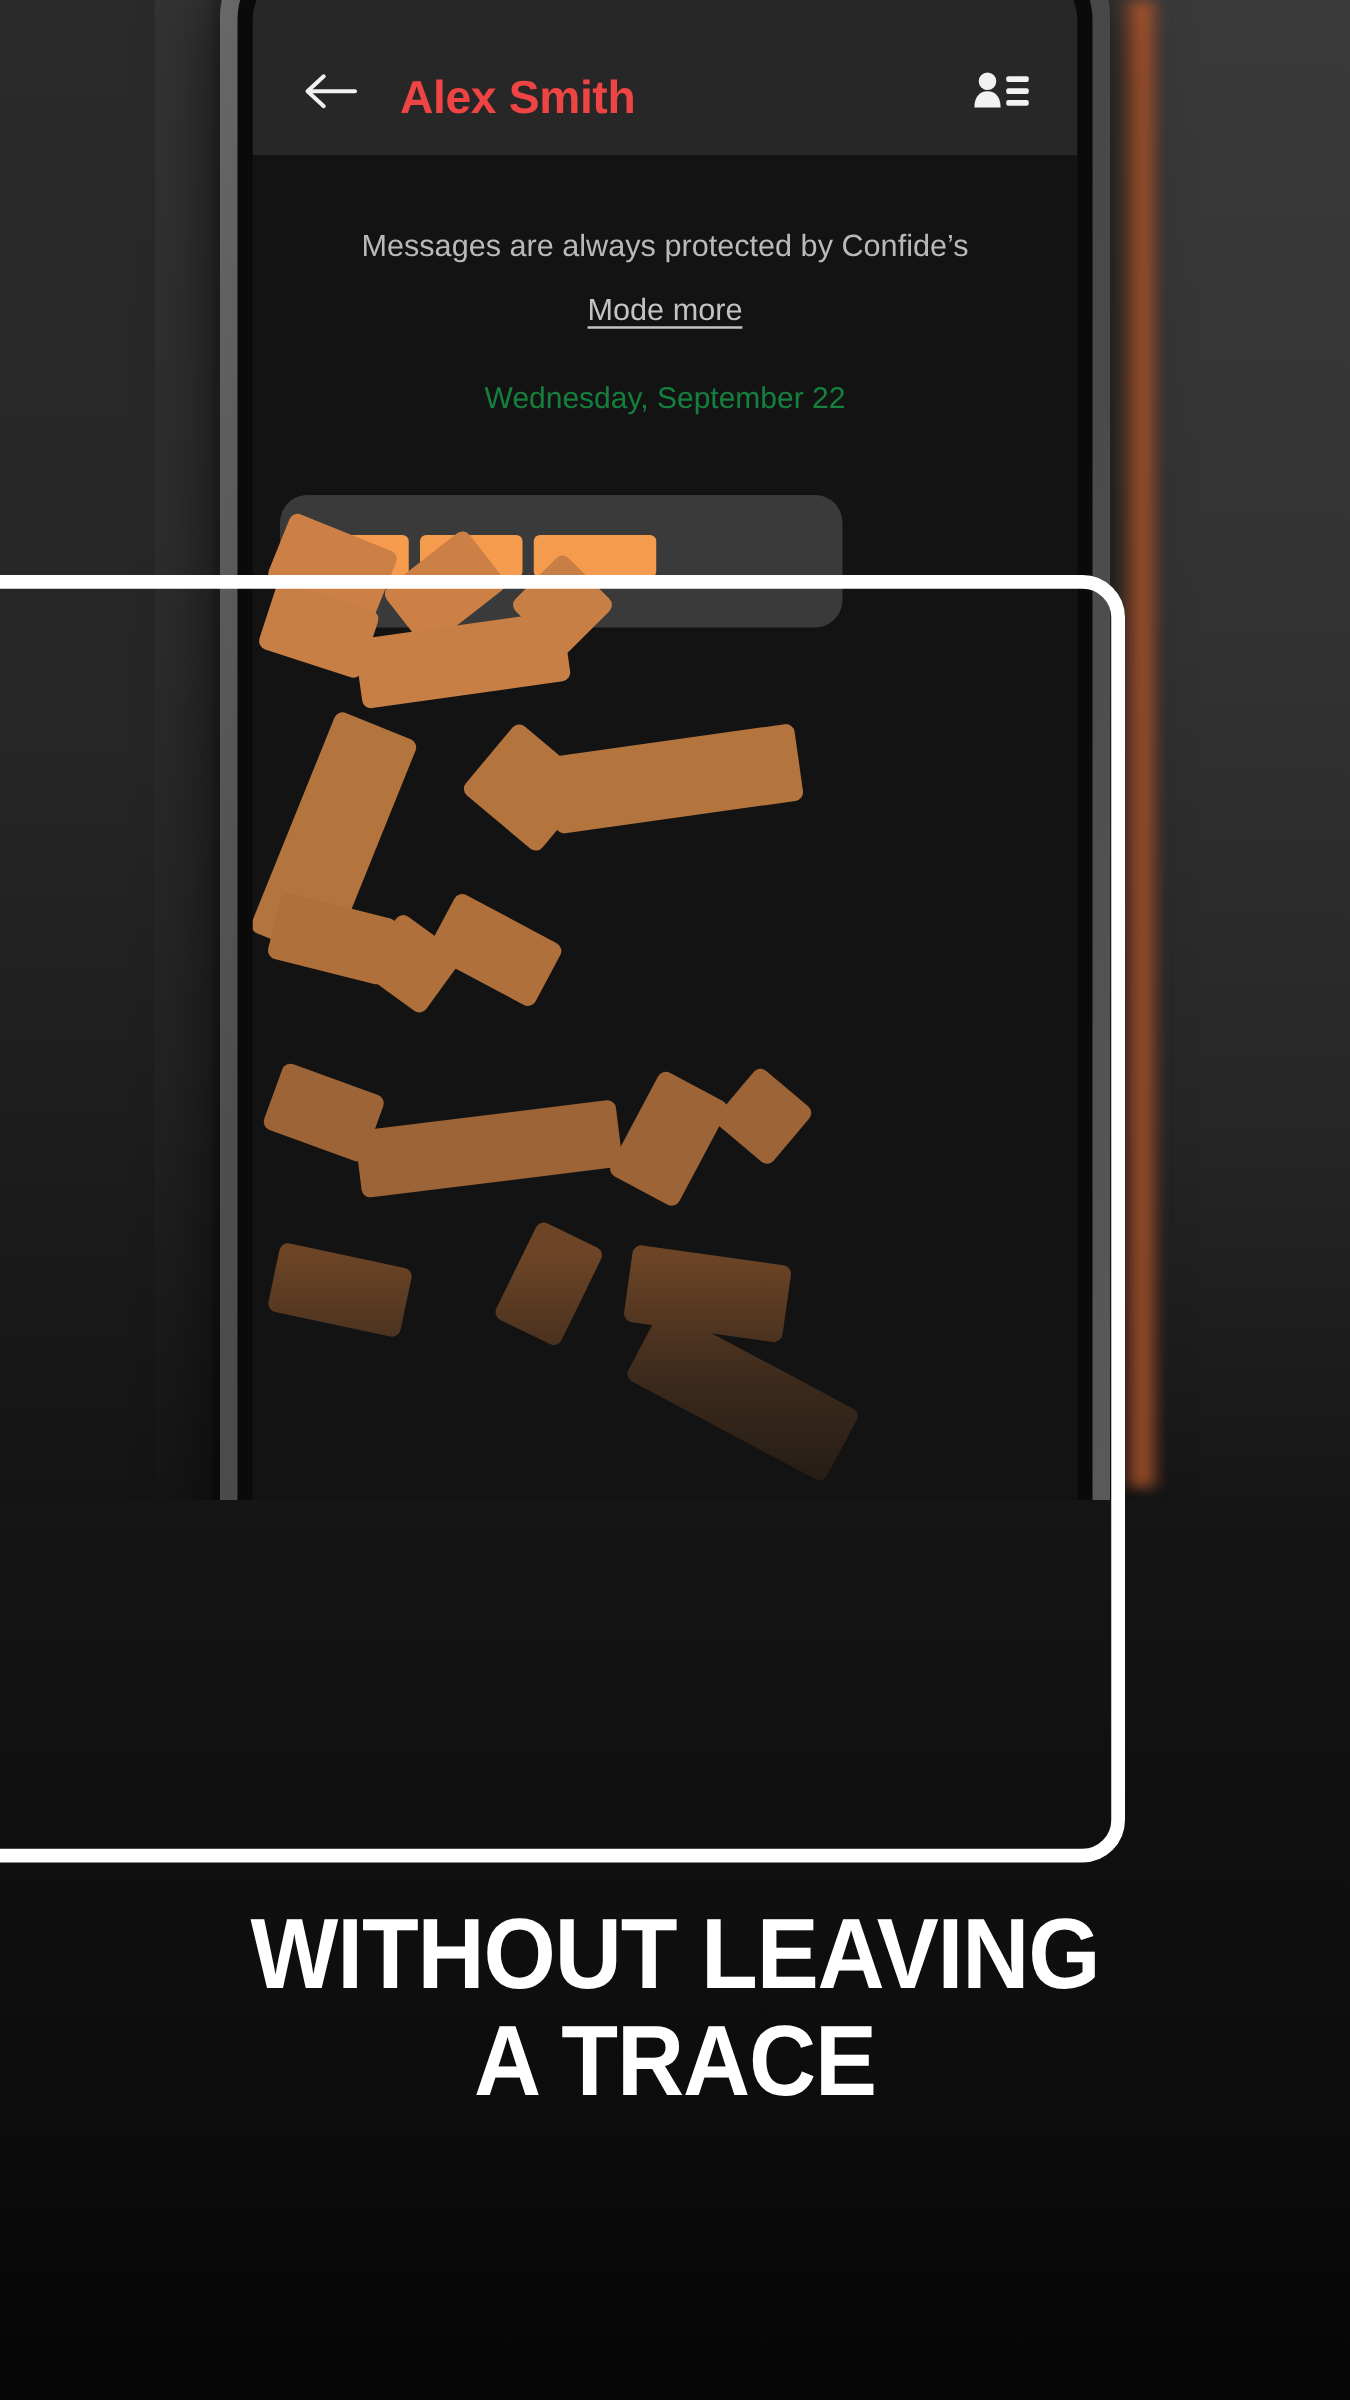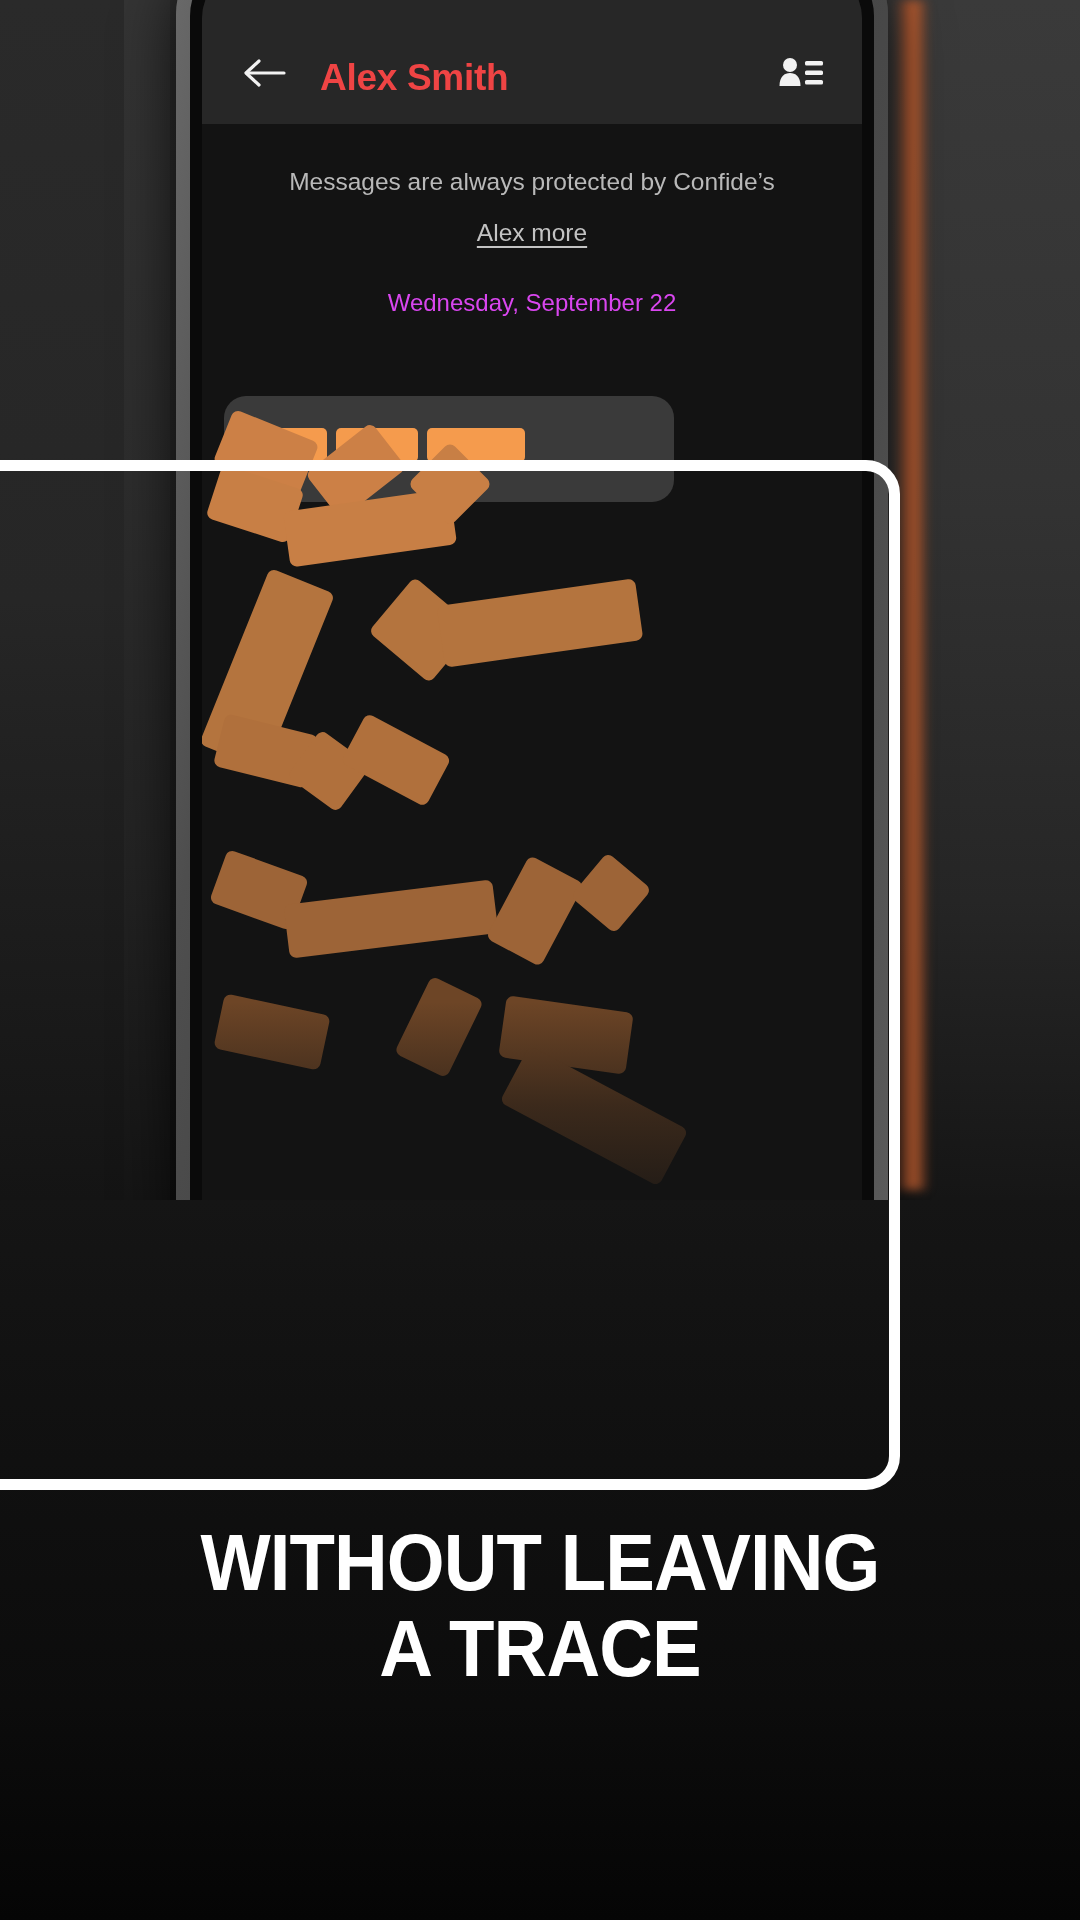--- a/index.html
+++ b/index.html
@@ -136,20 +136,21 @@
   
   .conv {
     position: relative;
     height: 1108px;
     background: #131313;
     overflow: hidden;
   }
   .enc-notice {
     padding: 42px 46px 0 46px;
     text-align: center;
+    margin-top: 16px;
   }
   .enc-line1 {
     color: #b9b9b9;
     font-size: 24.5px;
     line-height: 1.28;
   }
   .enc-line2 {
     color: #dcdcdc;
     font-size: 24.5px;
     font-weight: 700;
@@ -160,21 +161,21 @@
     margin-top: 22px;
     color: #c3c3c3;
     font-size: 24.5px;
     text-decoration: underline;
     text-underline-offset: 5px;
     cursor: pointer;
   }
   .date-sep {
     margin-top: 42px;
     text-align: center;
-    color: #d946ef;
+    color: #15803d;
     font-size: 24px;
   }
 
   
   .bubble {
     position: absolute;
     left: 22px; top: 272px;
     width: 450px; height: 106px;
     background: #3a3a3a;
     border-radius: 22px;
@@ -298,21 +299,21 @@
               <rect x="27" y="14.5" width="18" height="4.6" rx="1.6" fill="#f2f2f2"></rect>
               <rect x="27" y="24" width="18" height="4.6" rx="1.6" fill="#f2f2f2"></rect>
             </svg>
           </div>
         </div>
 
         <div class="conv">
 
           <div class="enc-notice">
             <div class="enc-line1">Messages are always protected by Confide’s</div>
-            <span class="enc-link">Alex more</span>
+            <span class="enc-link">Mode more</span>
           </div>
 
           <div class="date-sep">Wednesday, September 22</div>
 
           <div class="bubble">
             <div class="bubble-bars" id="bubble-bars">
                 <div class="bar" style="width: 78px; background: rgb(245, 155, 77);"></div>
                 <div class="bar" style="width: 82px; background: rgb(245, 155, 77);"></div>
                 <div class="bar" style="width: 98px; background: rgb(245, 155, 77);"></div>
               </div>

